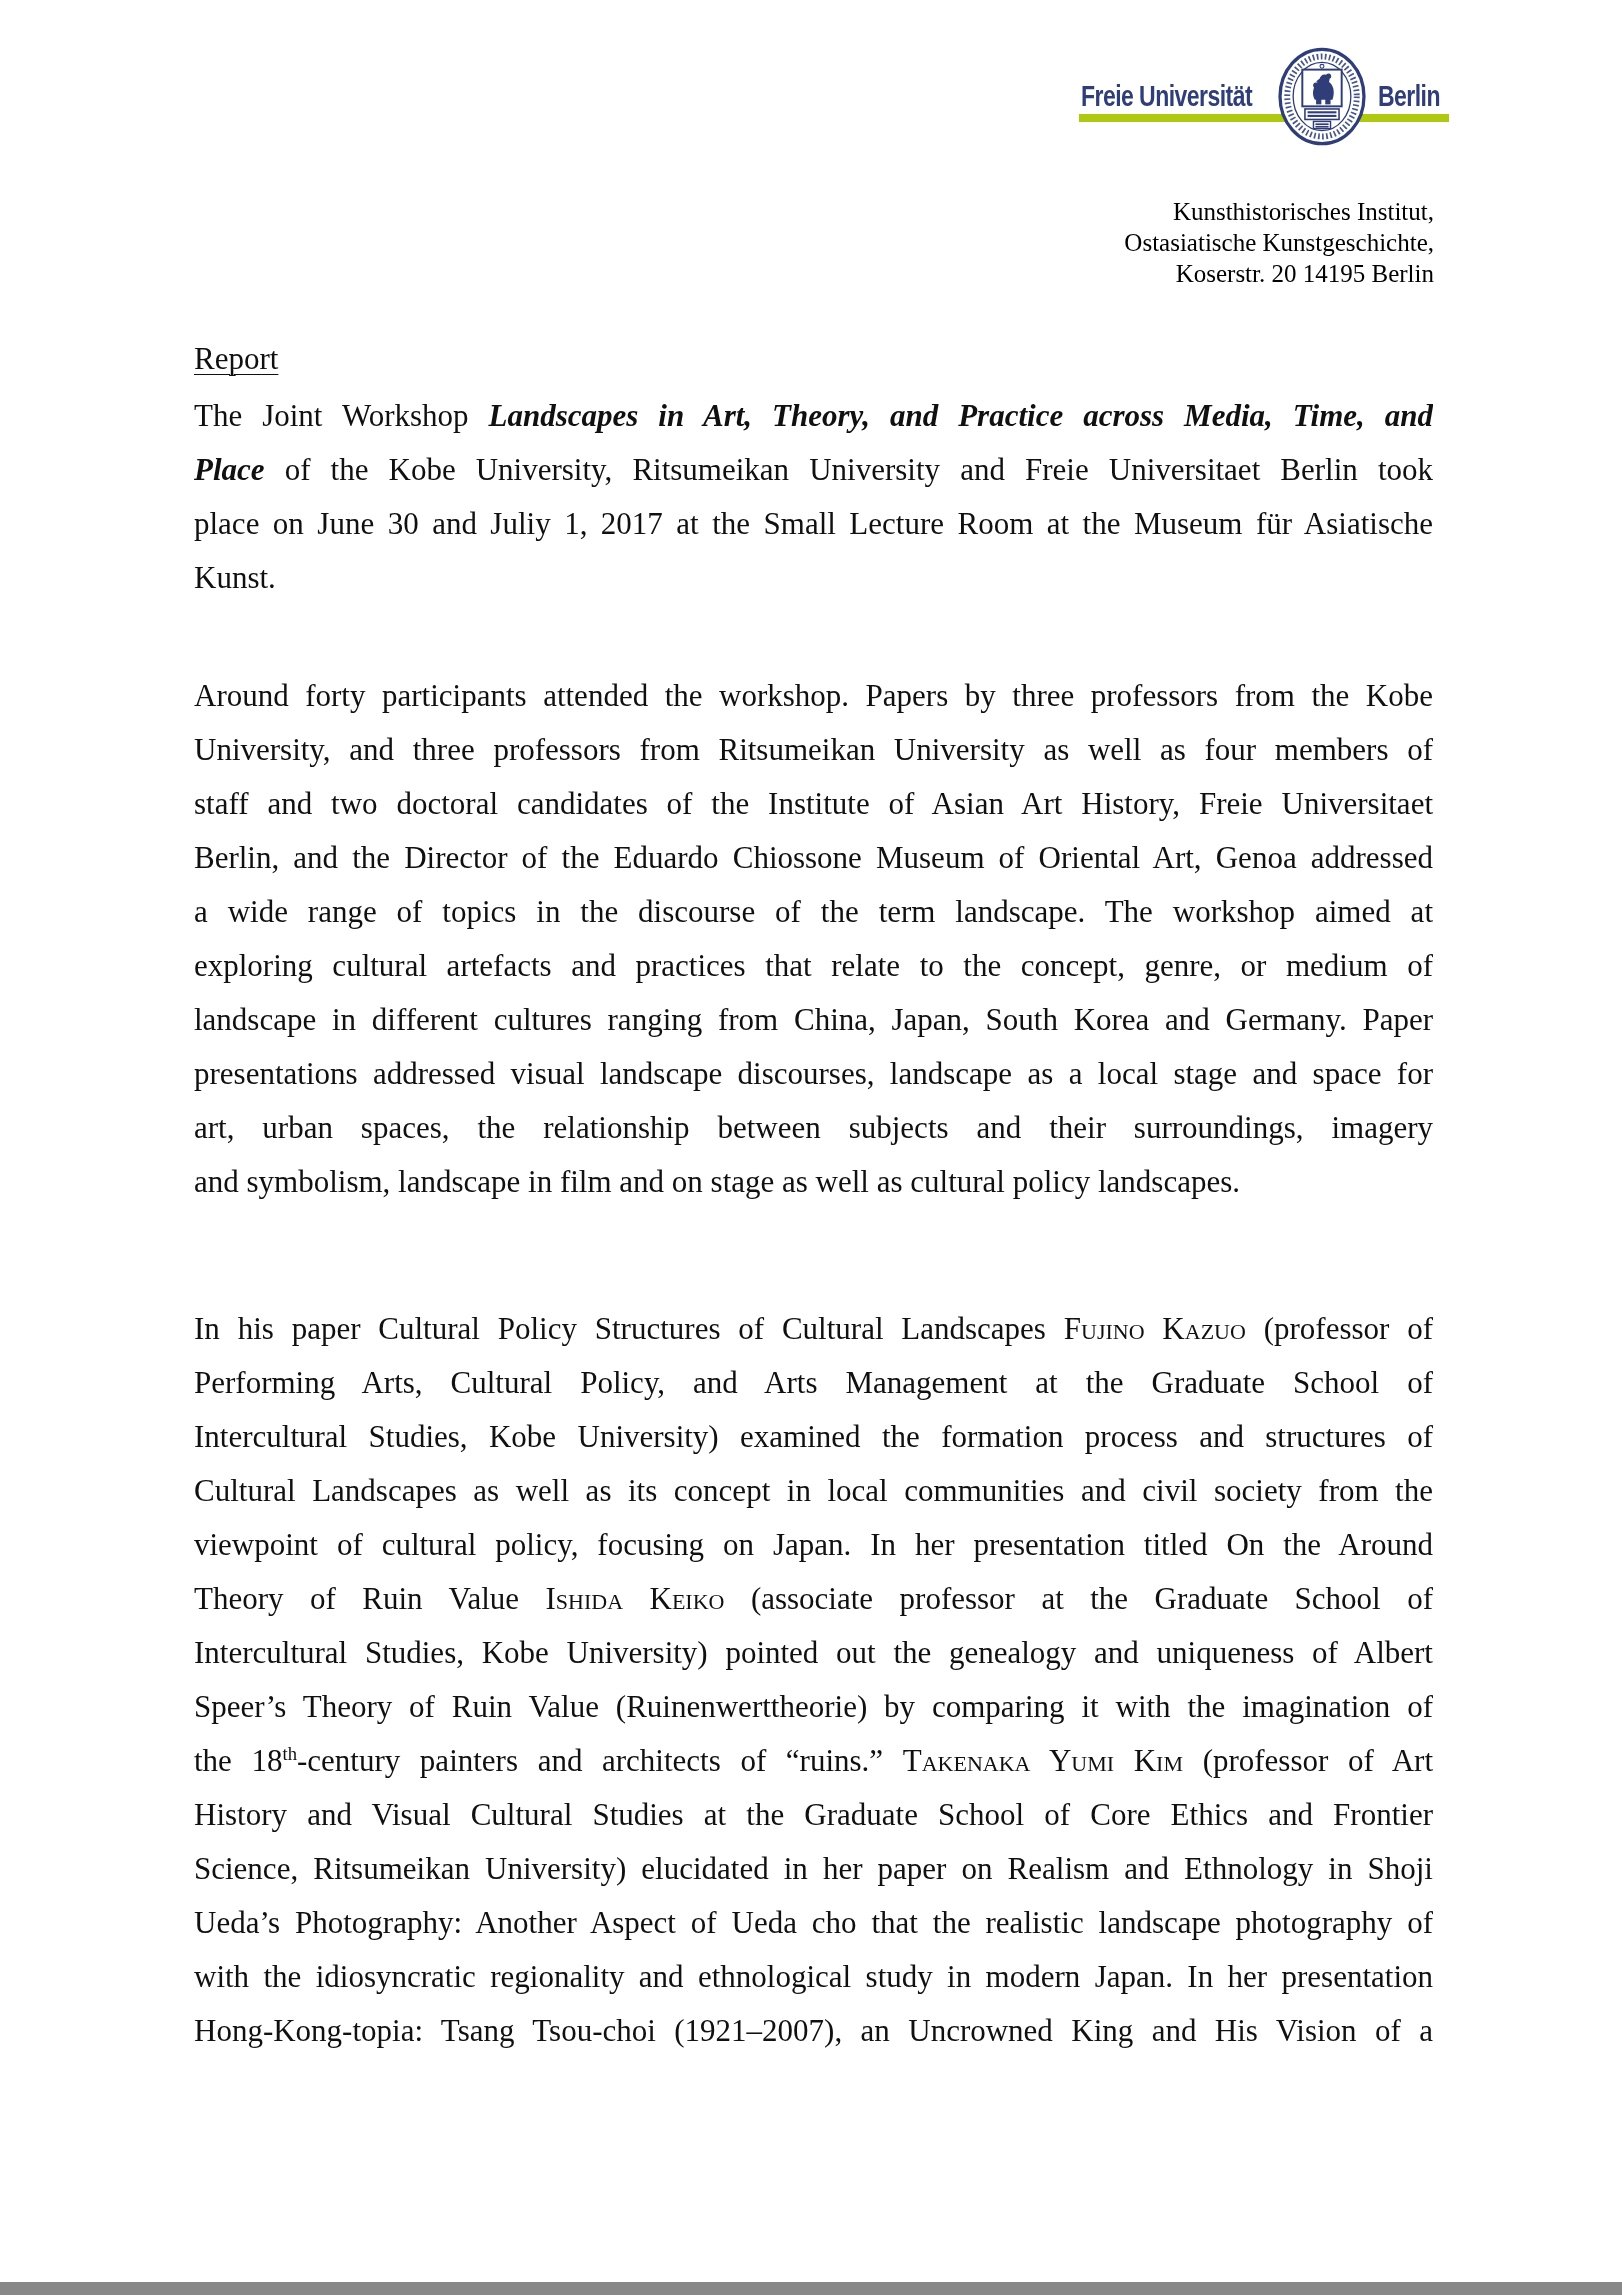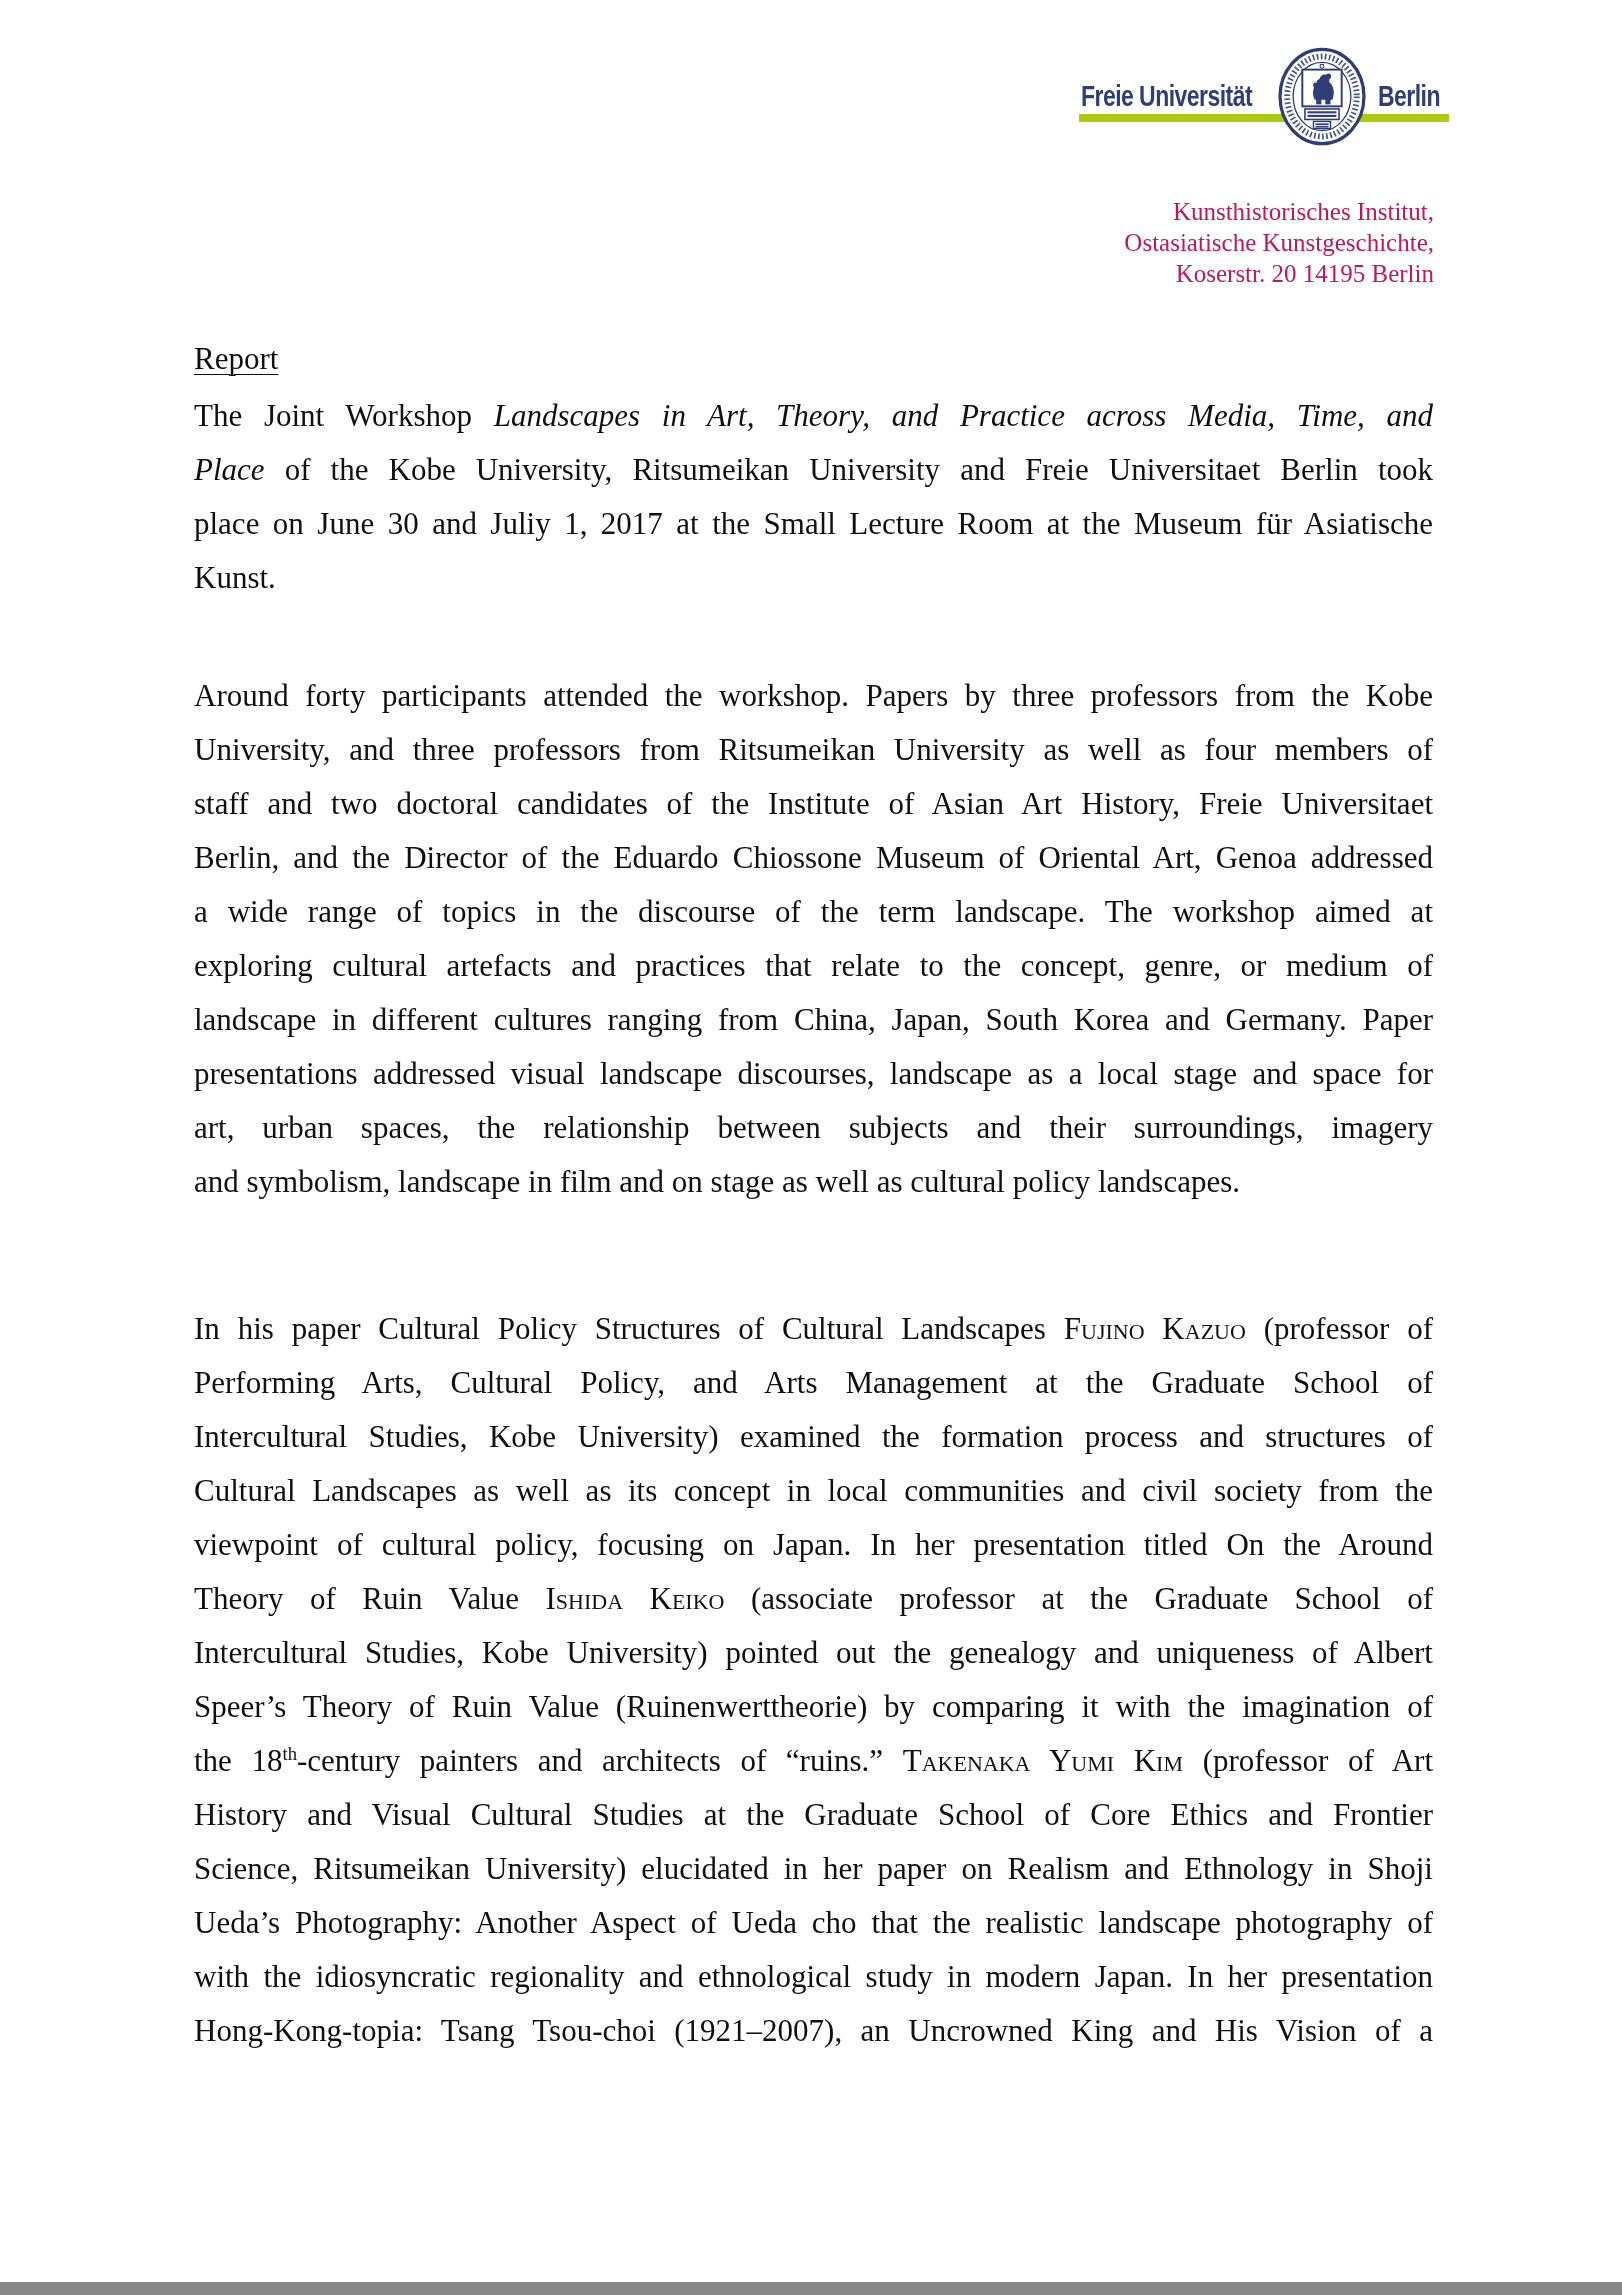--- a/index.html
+++ b/index.html
@@ -29,21 +29,21 @@
     letter-spacing:-0.7px;color:var(--navy);
     transform:scaleX(0.78);transform-origin:left top;
     white-space:nowrap;
   }
   .brand-left{left:1081px;}
   .brand-right{left:1378px;}
   .seal{position:absolute;left:1276px;top:46px;z-index:3;}
   
   .address{
     position:absolute;top:196px;right:189px;z-index:2;
-    text-align:right;font-size:25px;line-height:31px;color:#be185d;
+    text-align:right;font-size:25px;line-height:31px;color:#000000;
   }
   
   .body{
     position:absolute;left:194px;top:332px;width:1239px;
     font-size:31px;line-height:54px;
   }
   .report-heading{height:54px;margin-bottom:3.3px;text-align:left;}
   .underline{
     text-decoration:underline;
     text-decoration-thickness:1.3px;
@@ -53,21 +53,21 @@
   .para[data-name="paragraph-workshop-intro"]{margin-bottom:64px;}
   .para[data-name="paragraph-participants"]{margin-bottom:93px;}
   .line{
     height:54px;overflow:hidden;
     text-align:justify;text-align-last:justify;
     hyphens:none;
   }
   .line.last{text-align-last:left;}
   .seg-r{font-style:normal;}
   .seg-i{}
-  .seg-bi{font-style:italic;font-weight:normal;}
+  .seg-bi{font-style:italic;font-weight:bold;}
   .seg-sc{font-variant:small-caps;}
   .seg-sup{vertical-align:super;font-size:0.6em;line-height:0;}
 </style>
 </head>
 <body>
 
 <div class="page" data-name="document-page">
 
   <div data-name="fu-berlin-logo">
     <div class="logo-bar" data-name="logo-green-bar"></div>

